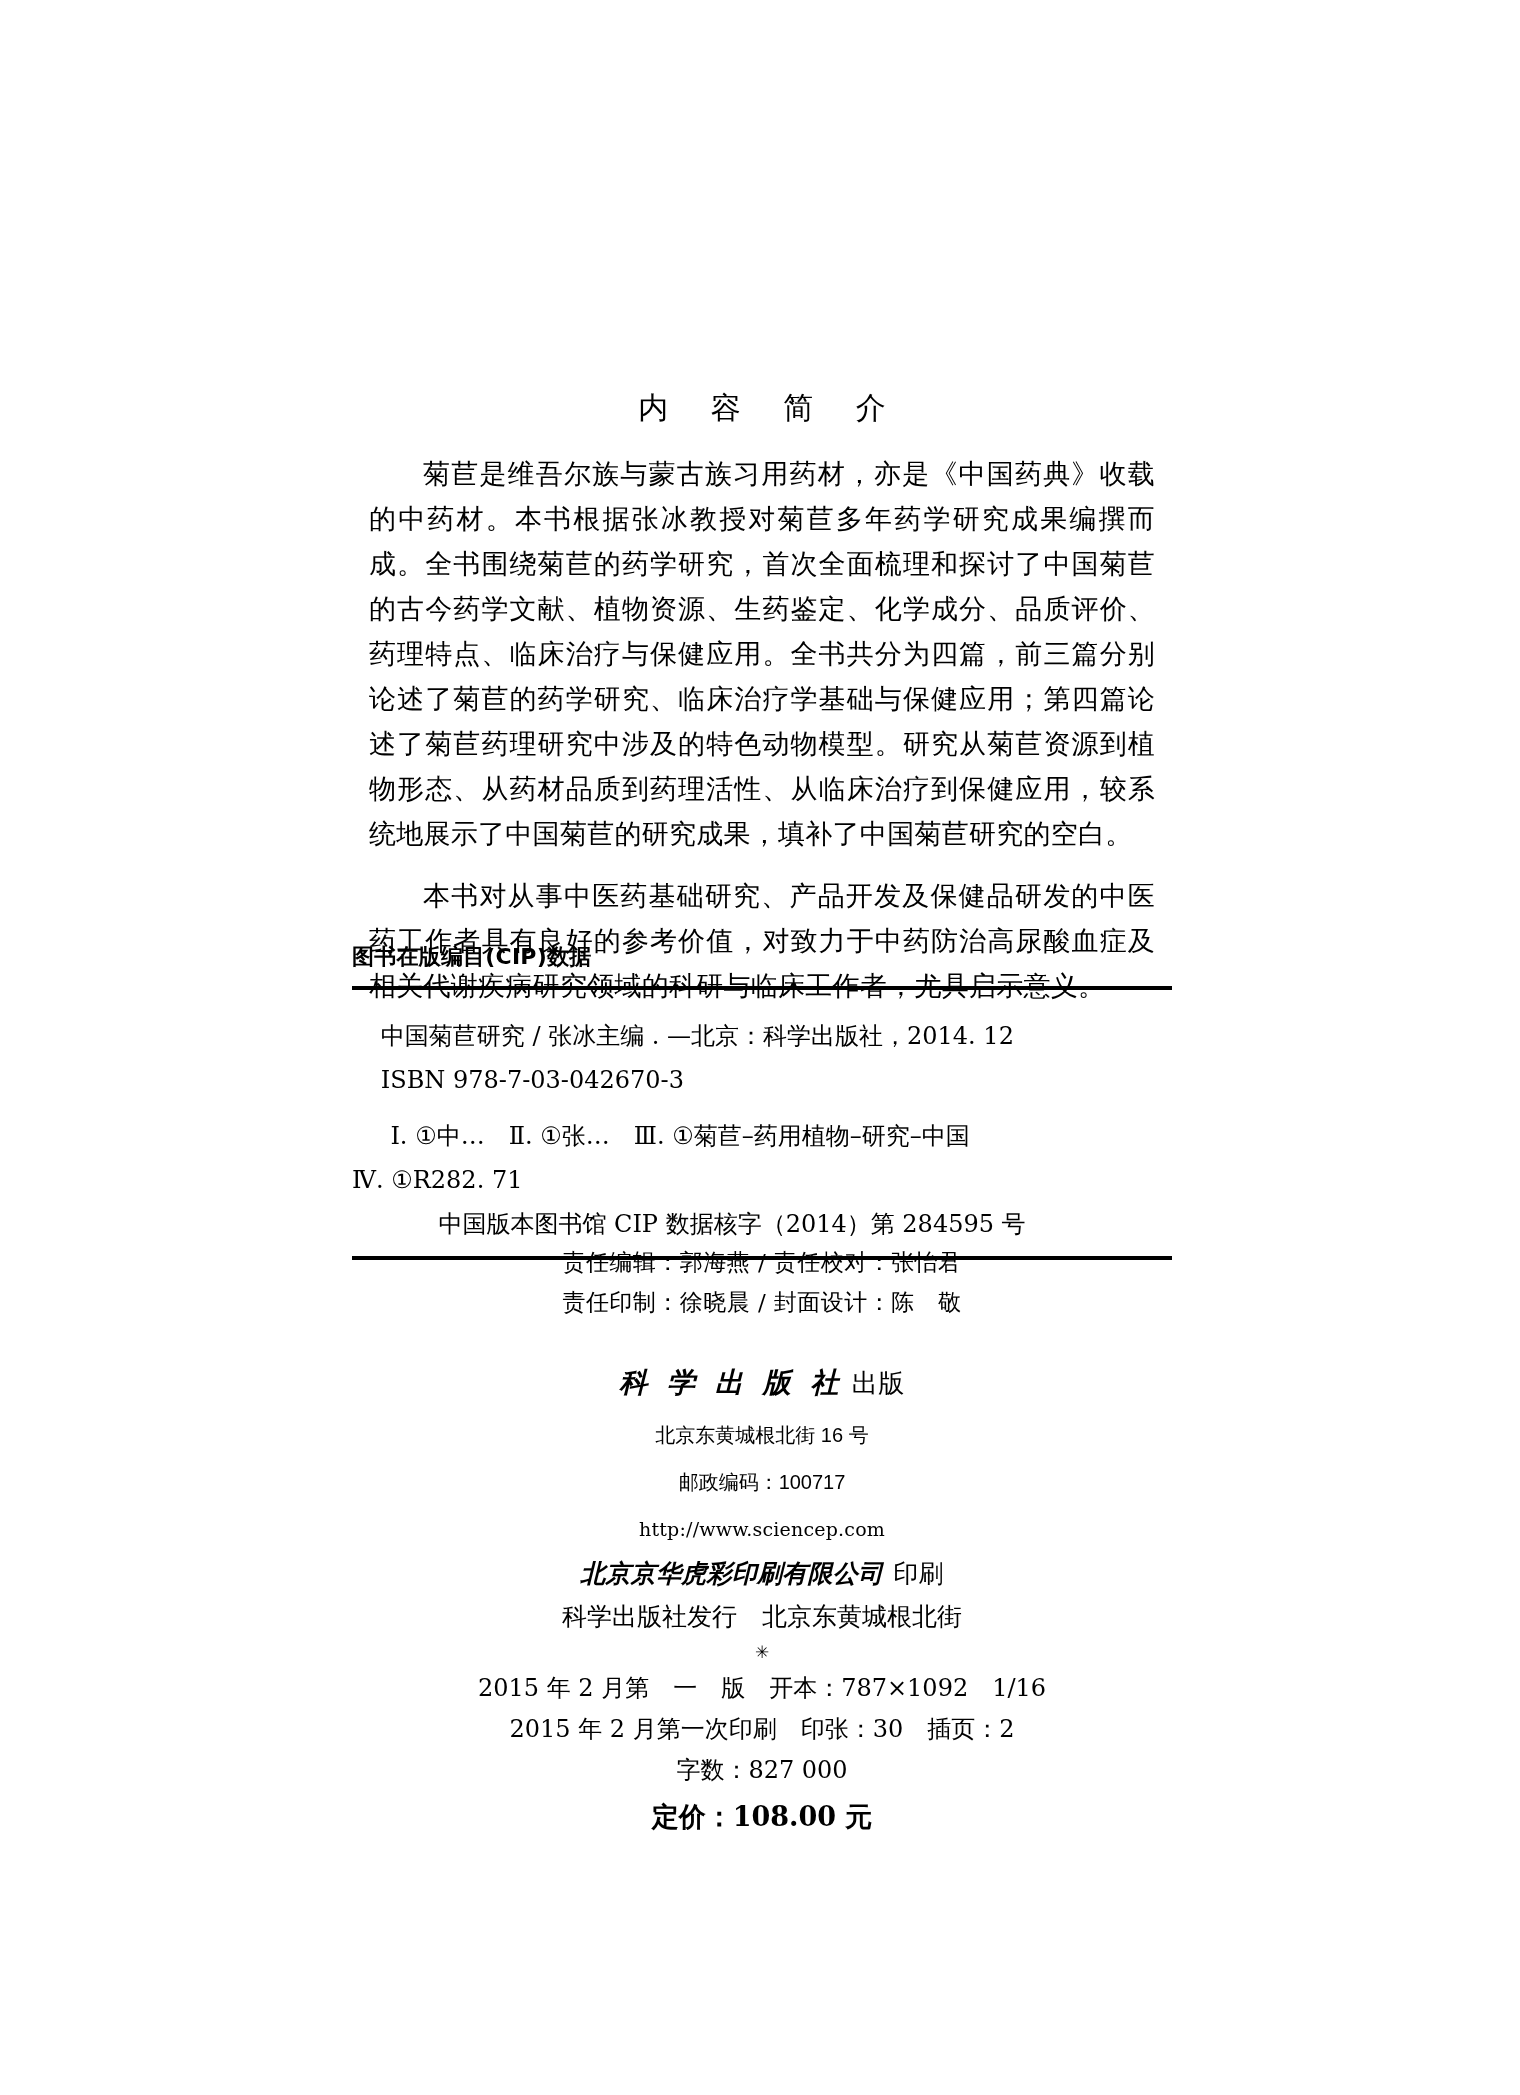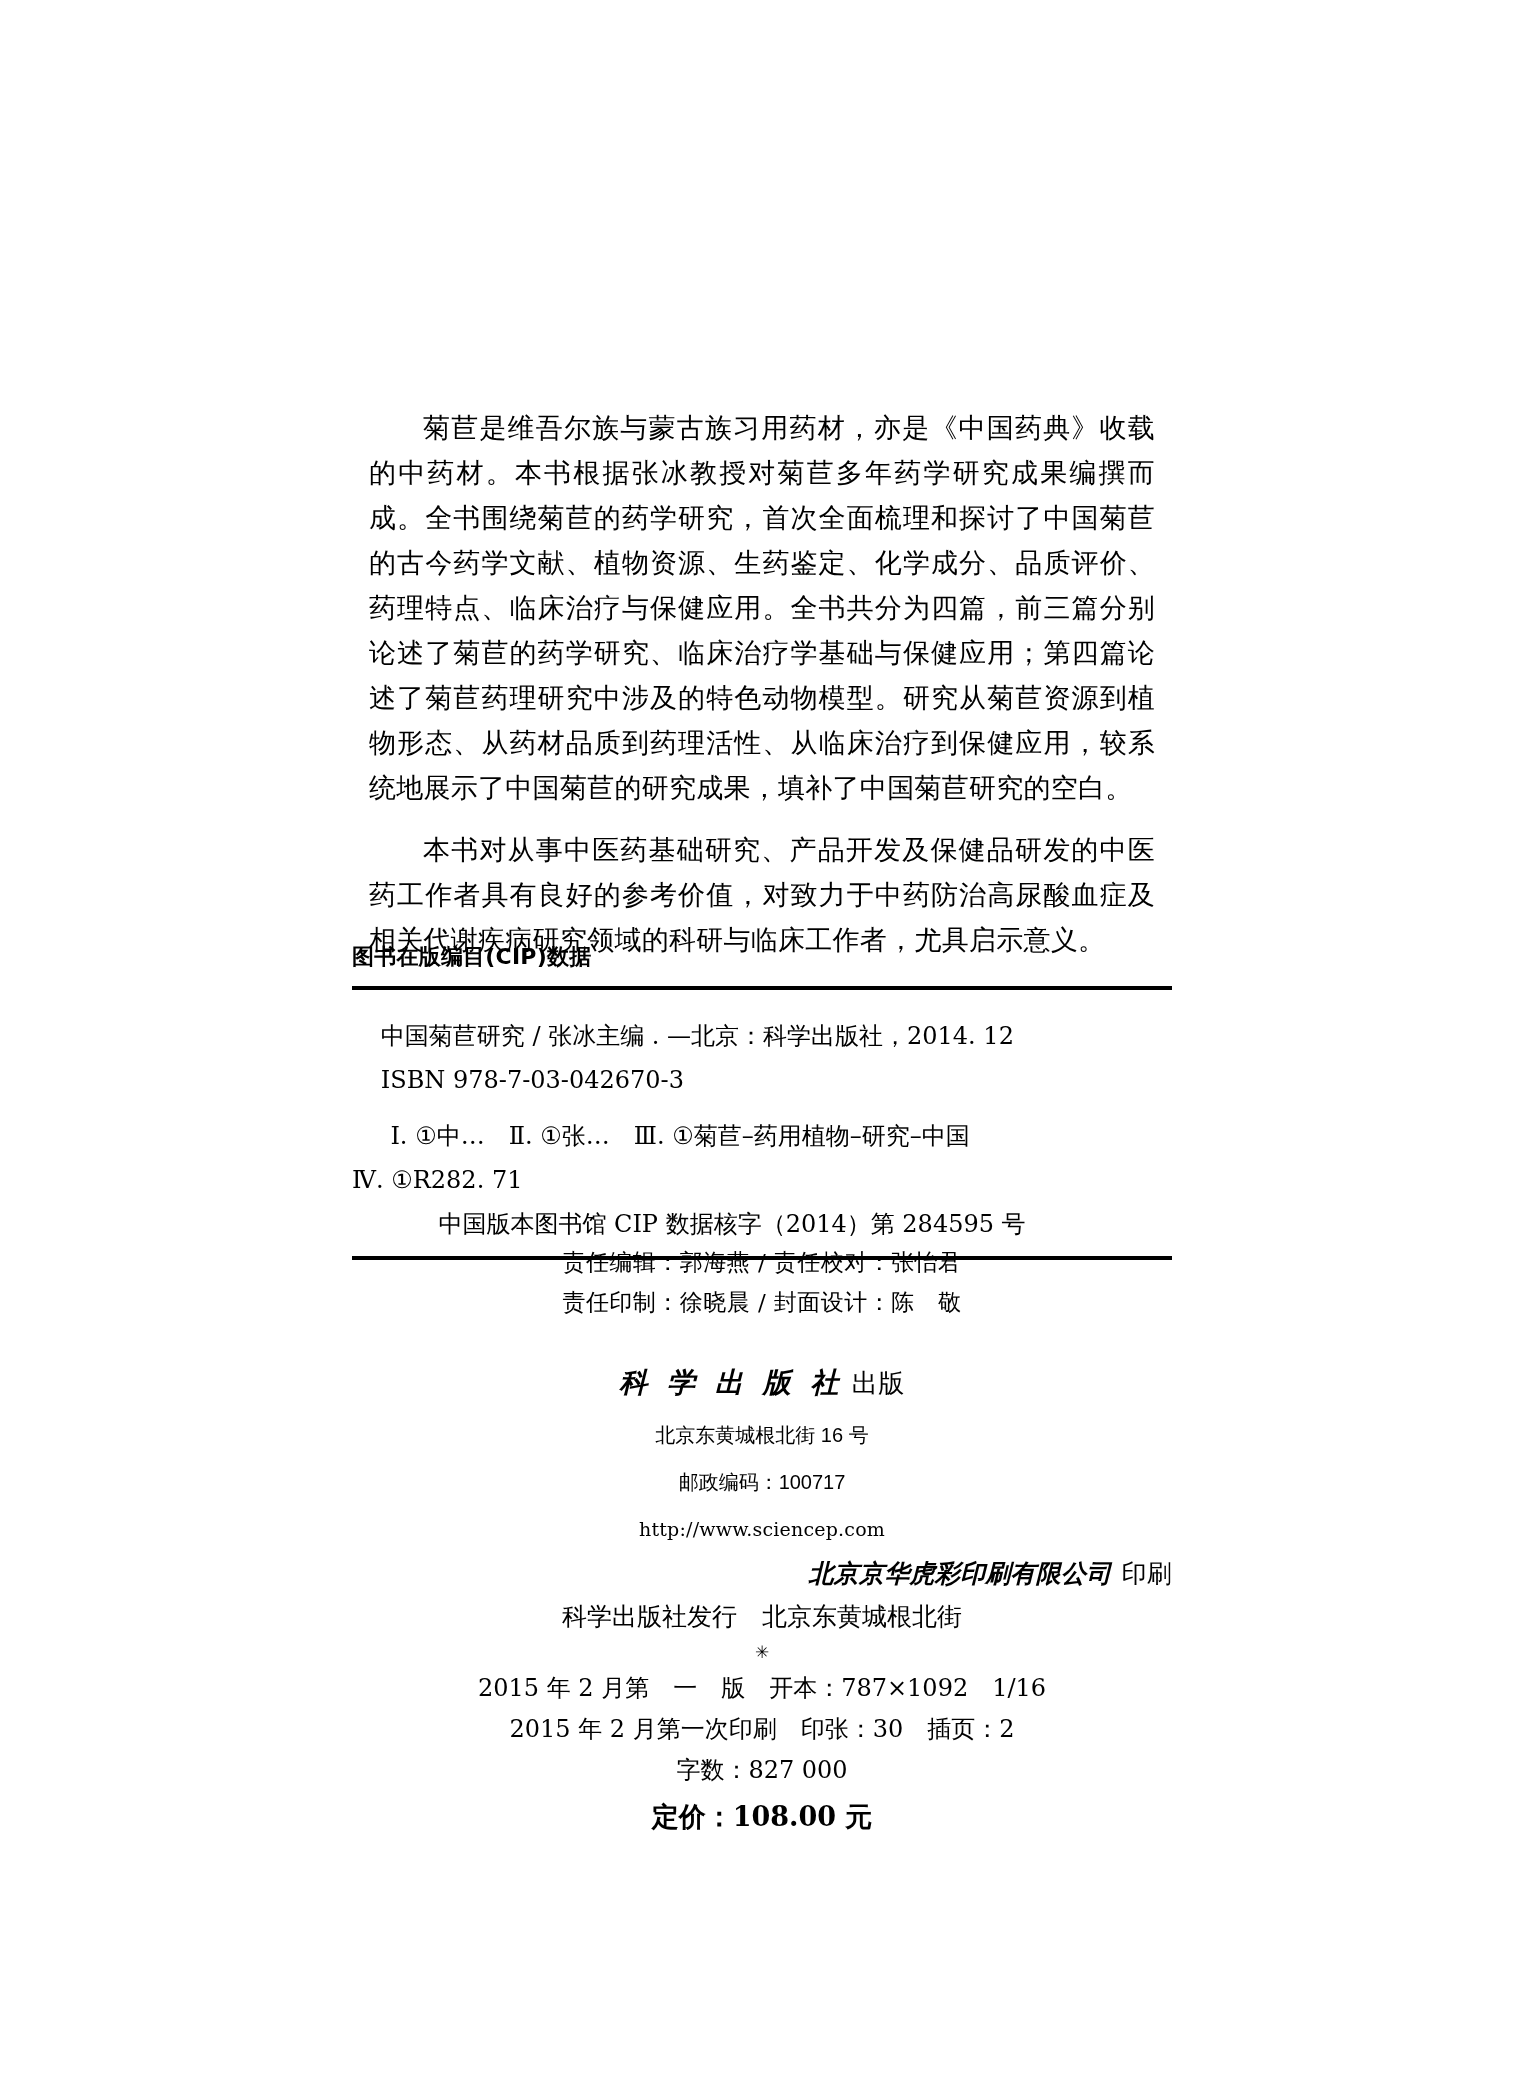--- a/index.html
+++ b/index.html
@@ -140,21 +140,20 @@
     letter-spacing: 0.01em;
   }
   .printer-line {
     font-size: 25px;
     line-height: 44px;
     margin: 6px 0 0 0;
     font-weight: bold;
     font-style: italic;
     letter-spacing: 0.01em;
     font-family: "DejaVu Serif", "Liberation Serif", serif;
-    text-align: right;
   }
   .printer-line .printer-suffix {
     font-style: normal;
     font-weight: 400;
     margin-left: 10px;
   }
   .dist-line {
     font-size: 25px;
     line-height: 42px;
     margin: 0;
@@ -184,20 +183,21 @@
     margin: 0;
     font-family: "DejaVu Serif", "Liberation Serif", serif;
   }
 </style>
 </head>
 <body>
 
 <div class="page">
 
   <div class="intro-block">
+    <div class="intro-title">内 容 简 介</div>
     <p class="intro-para">菊苣是维吾尔族与蒙古族习用药材，亦是《中国药典》收载的中药材。本书根据张冰教授对菊苣多年药学研究成果编撰而成。全书围绕菊苣的药学研究，首次全面梳理和探讨了中国菊苣的古今药学文献、植物资源、生药鉴定、化学成分、品质评价、药理特点、临床治疗与保健应用。全书共分为四篇，前三篇分别论述了菊苣的药学研究、临床治疗学基础与保健应用；第四篇论述了菊苣药理研究中涉及的特色动物模型。研究从菊苣资源到植物形态、从药材品质到药理活性、从临床治疗到保健应用，较系统地展示了中国菊苣的研究成果，填补了中国菊苣研究的空白。</p>
     <p class="intro-para">本书对从事中医药基础研究、产品开发及保健品研发的中医药工作者具有良好的参考价值，对致力于中药防治高尿酸血症及相关代谢疾病研究领域的科研与临床工作者，尤具启示意义。</p>
   </div>
 
   <div class="cip-block">
     <div class="cip-heading">图书在版编目(CIP)数据</div>
     <div class="cip-rule"></div>
     <div class="cip-body">
       <p class="cip-line indent-sm">中国菊苣研究 / 张冰主编 . —北京：科学出版社，2014. 12</p>
       <p class="cip-line indent-sm">ISBN 978-7-03-042670-3</p>

